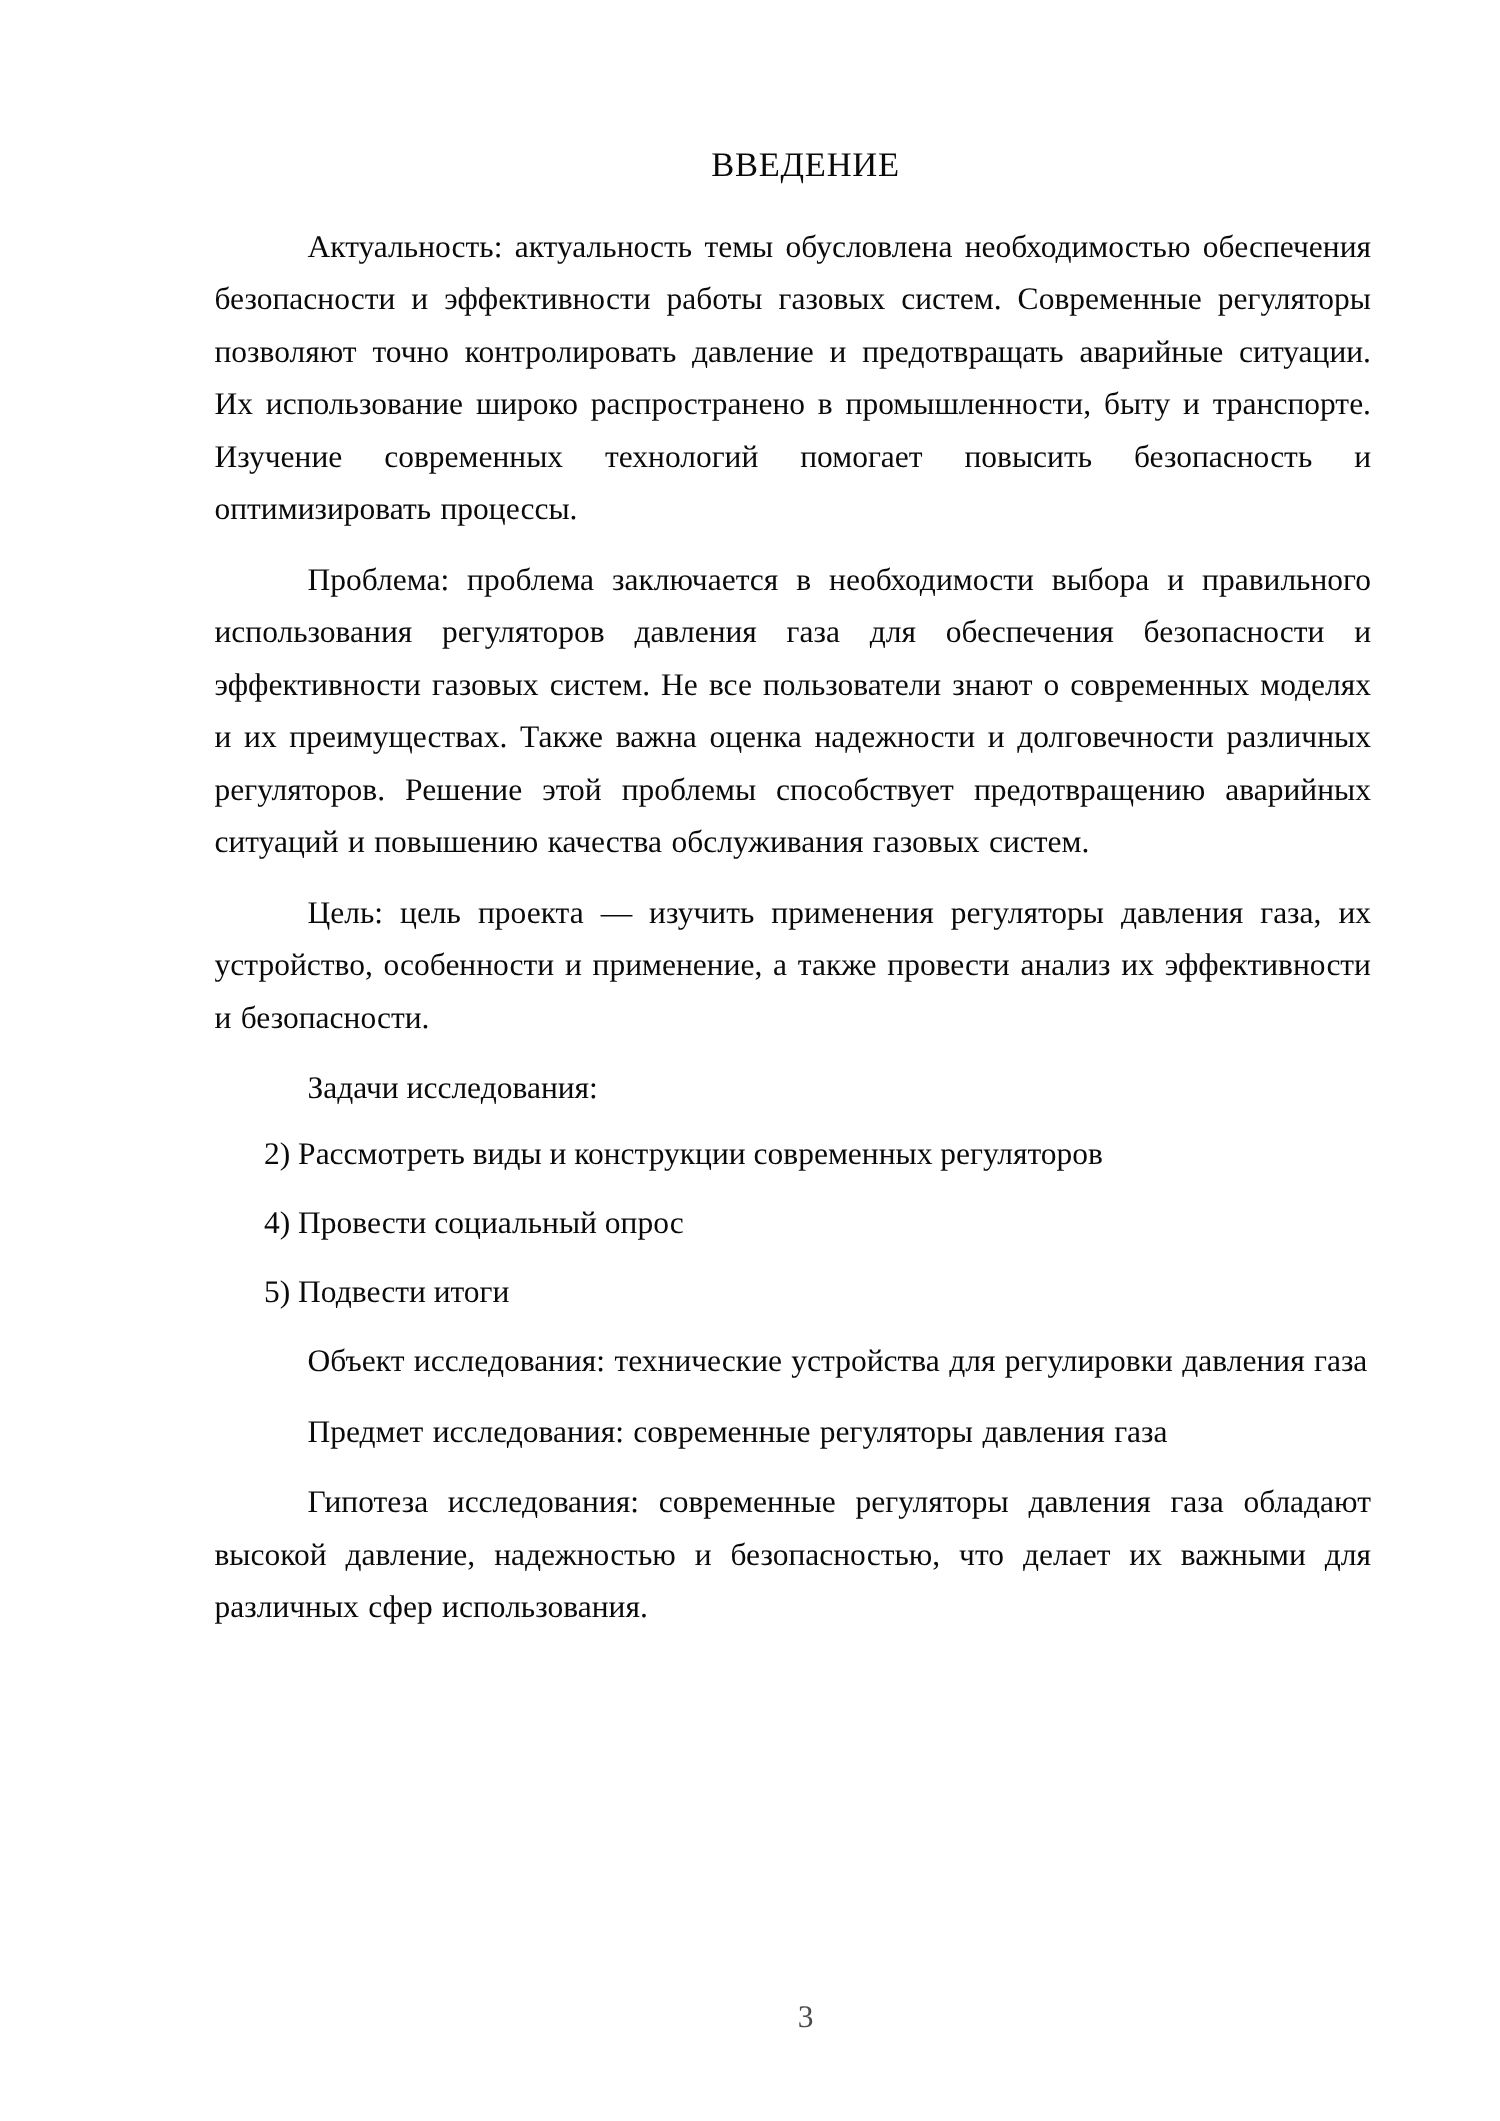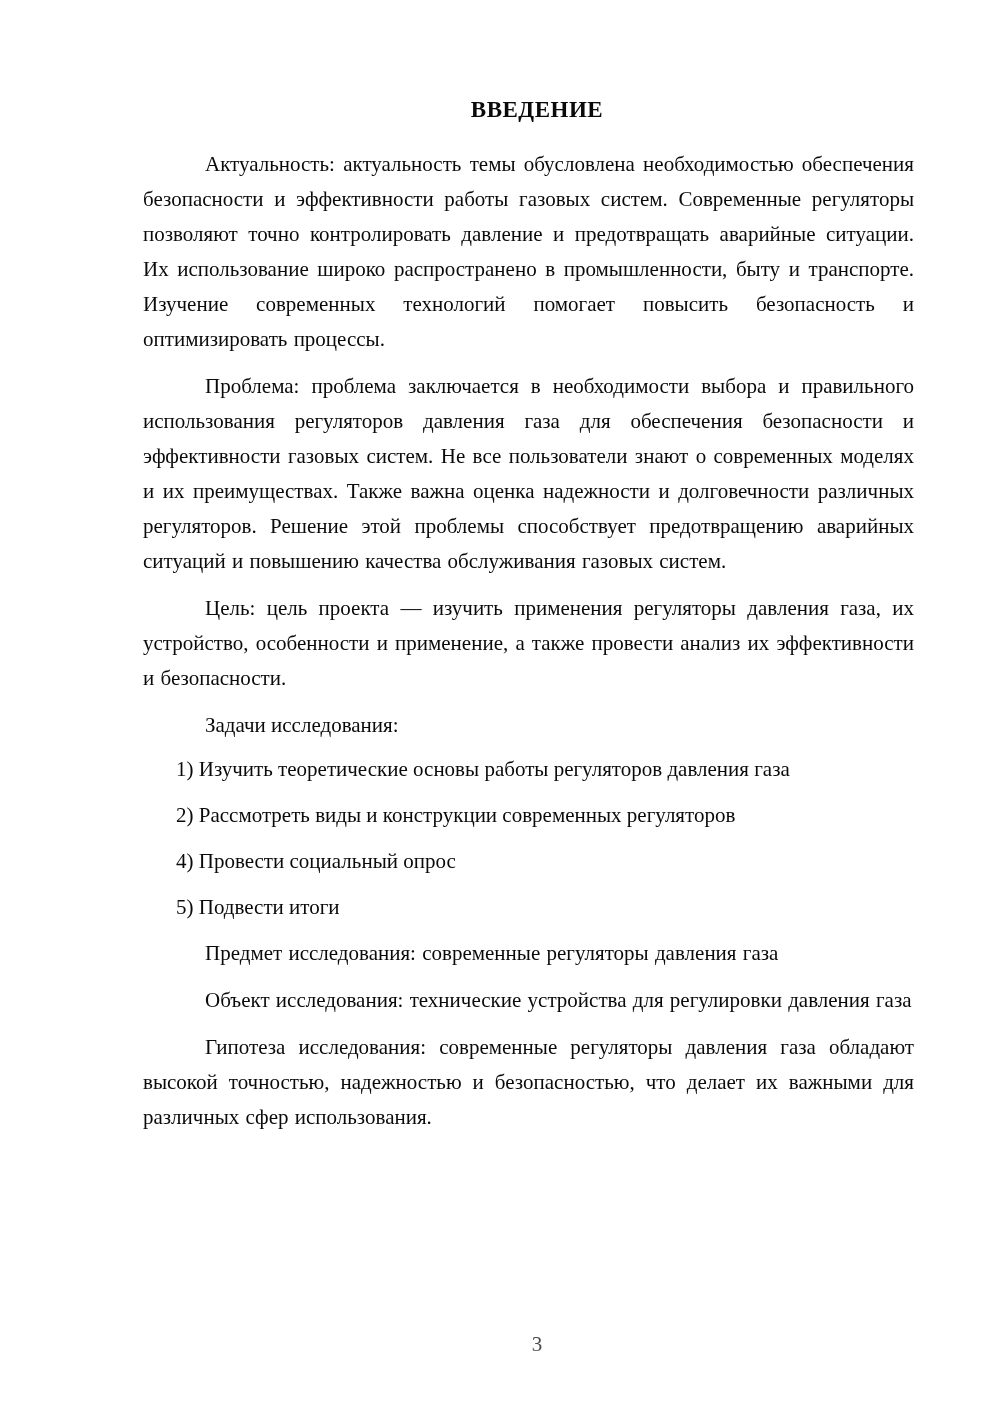--- a/index.html
+++ b/index.html
@@ -20,21 +20,21 @@
   }
   .content {
     position: absolute;
     top: 96px;
     left: 143px;
     right: 69px;
   }
   .doc-title {
     font-size: 23px;
     line-height: 28px;
-    font-weight: bold;
+    font-weight: normal;
     text-align: center;
     letter-spacing: 0.5px;
     margin: 0 0 23px 0;
   }
   p.body-par {
     font-size: 21px;
     line-height: 35px;
     text-align: justify;
     text-indent: 62px;
     margin: 0 17px 12px 0;
@@ -74,28 +74,27 @@
 
     <p class="body-par">Актуальность: актуальность темы обусловлена необходимостью обеспечения безопасности и эффективности работы газовых систем. Современные регуляторы позволяют точно контролировать давление и предотвращать аварийные ситуации. Их использование широко распространено в промышленности, быту и транспорте. Изучение современных технологий помогает повысить безопасность и оптимизировать процессы.</p>
 
     <p class="body-par">Проблема: проблема заключается в необходимости выбора и правильного использования регуляторов давления газа для обеспечения безопасности и эффективности газовых систем. Не все пользователи знают о современных моделях и их преимуществах. Также важна оценка надежности и долговечности различных регуляторов. Решение этой проблемы способствует предотвращению аварийных ситуаций и повышению качества обслуживания газовых систем.</p>
 
     <p class="body-par">Цель: цель проекта — изучить применения регуляторы давления газа, их устройство, особенности и применение, а также провести анализ их эффективности и безопасности.</p>
 
     <p class="tasks-heading">Задачи исследования:</p>
 
     <div class="task-list">
-      <div class="task-item">1) Изучить теоретические основы работы регуляторов давления газа</div>
       <div class="task-item">2) Рассмотреть виды и конструкции современных регуляторов</div>
       <div class="task-item">4) Провести социальный опрос</div>
       <div class="task-item">5) Подвести итоги</div>
     </div>
 
+    <p class="body-par">Объект исследования: технические устройства для регулировки давления газа</p>
+
     <p class="body-par">Предмет исследования: современные регуляторы давления газа</p>
 
-    <p class="body-par">Объект исследования: технические устройства для регулировки давления газа</p>
-
-    <p class="body-par">Гипотеза исследования: современные регуляторы давления газа обладают высокой точностью, надежностью и безопасностью, что делает их важными для различных сфер использования.</p>
+    <p class="body-par">Гипотеза исследования: современные регуляторы давления газа обладают высокой давление, надежностью и безопасностью, что делает их важными для различных сфер использования.</p>
 
   </div>
 
   <div class="page-number">3</div>
 </div>
 
 </body></html>

